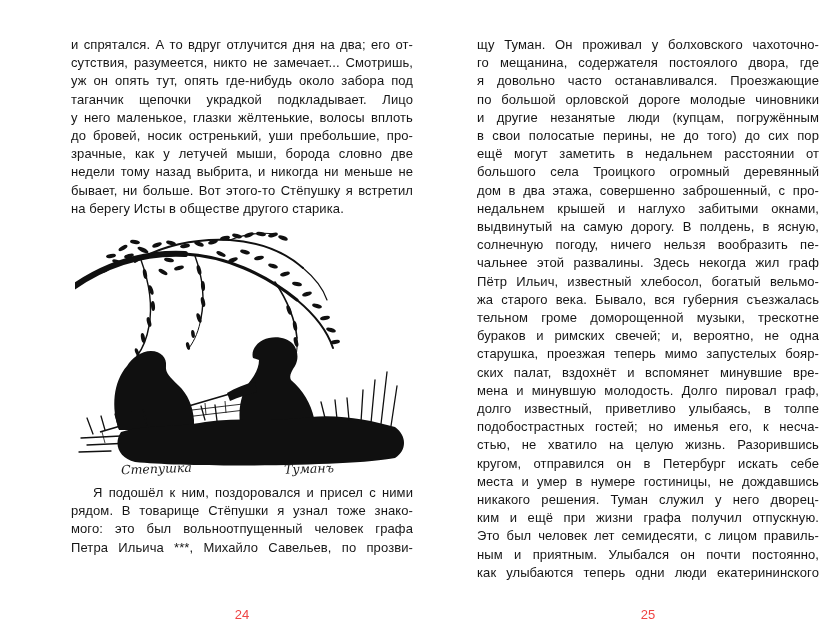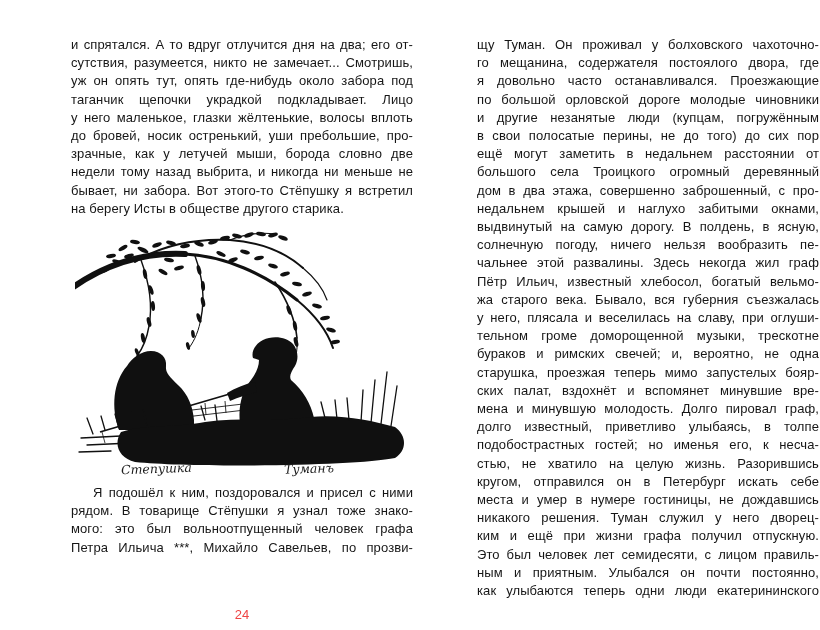--- a/index.html
+++ b/index.html
@@ -61,21 +61,21 @@
 
     <div class="para">
         <div class="line">и спрятался. А то вдруг отлучится дня на два; его от-</div>
         <div class="line">сутствия, разумеется, никто не замечает... Смотришь,</div>
         <div class="line">уж он опять тут, опять где-нибудь около забора под</div>
         <div class="line">таганчик щепочки украдкой подкладывает. Лицо</div>
         <div class="line">у него маленькое, глазки жёлтенькие, волосы вплоть</div>
         <div class="line">до бровей, носик остренький, уши пребольшие, про-</div>
         <div class="line">зрачные, как у летучей мыши, борода словно две</div>
         <div class="line">недели тому назад выбрита, и никогда ни меньше не</div>
-        <div class="line">бывает, ни забора. Вот этого-то Стёпушку я встретил</div>
+        <div class="line">бывает, ни больше. Вот этого-то Стёпушку я встретил</div>
         <div class="line flush">на берегу Исты в обществе другого старика.</div>
       </div>
 
     <figure class="illustration" style="margin-left:0;margin-right:0;">
       <svg width="335" height="245" viewBox="0 0 335 245">
         <g stroke="#101010" fill="none" stroke-linecap="round">
 
           <path d="M -6 60 C 30 34, 70 22, 110 24" stroke-width="6"></path>
           <path d="M 110 24 C 150 26, 190 44, 222 70" stroke-width="3"></path>
           <path d="M 222 70 C 240 85, 252 100, 258 118" stroke-width="2"></path>
@@ -211,33 +211,33 @@
         <div class="line">в свои полосатые перины, не до того) до сих пор</div>
         <div class="line">ещё могут заметить в недальнем расстоянии от</div>
         <div class="line">большого села Троицкого огромный деревянный</div>
         <div class="line">дом в два этажа, совершенно заброшенный, с про-</div>
         <div class="line">недальнем крышей и наглухо забитыми окнами,</div>
         <div class="line">выдвинутый на самую дорогу. В полдень, в ясную,</div>
         <div class="line">солнечную погоду, ничего нельзя вообразить пе-</div>
         <div class="line">чальнее этой развалины. Здесь некогда жил граф</div>
         <div class="line">Пётр Ильич, известный хлебосол, богатый вельмо-</div>
         <div class="line">жа старого века. Бывало, вся губерния съезжалась</div>
-        <div class="line">у него, плясала и веселилась на славу, при оглуши-</div>
         <div class="line">тельном громе доморощенной музыки, трескотне</div>
         <div class="line">бураков и римских свечей; и, вероятно, не одна</div>
         <div class="line">старушка, проезжая теперь мимо запустелых бояр-</div>
         <div class="line">ских палат, вздохнёт и вспомянет минувшие вре-</div>
         <div class="line">мена и минувшую молодость. Долго пировал граф,</div>
         <div class="line">долго известный, приветливо улыбаясь, в толпе</div>
         <div class="line">подобострастных гостей; но именья его, к несча-</div>
         <div class="line">стью, не хватило на целую жизнь. Разорившись</div>
         <div class="line">кругом, отправился он в Петербург искать себе</div>
         <div class="line">места и умер в нумере гостиницы, не дождавшись</div>
         <div class="line">никакого решения. Туман служил у него дворец-</div>
         <div class="line">ким и ещё при жизни графа получил отпускную.</div>
         <div class="line">Это был человек лет семидесяти, с лицом правиль-</div>
         <div class="line">ным и приятным. Улыбался он почти постоянно,</div>
         <div class="line">как улыбаются теперь одни люди екатерининского</div>
       </div>
 
+    <div class="page-number">25</div>
   </div>
 
 </div>
 
 </body></html>

